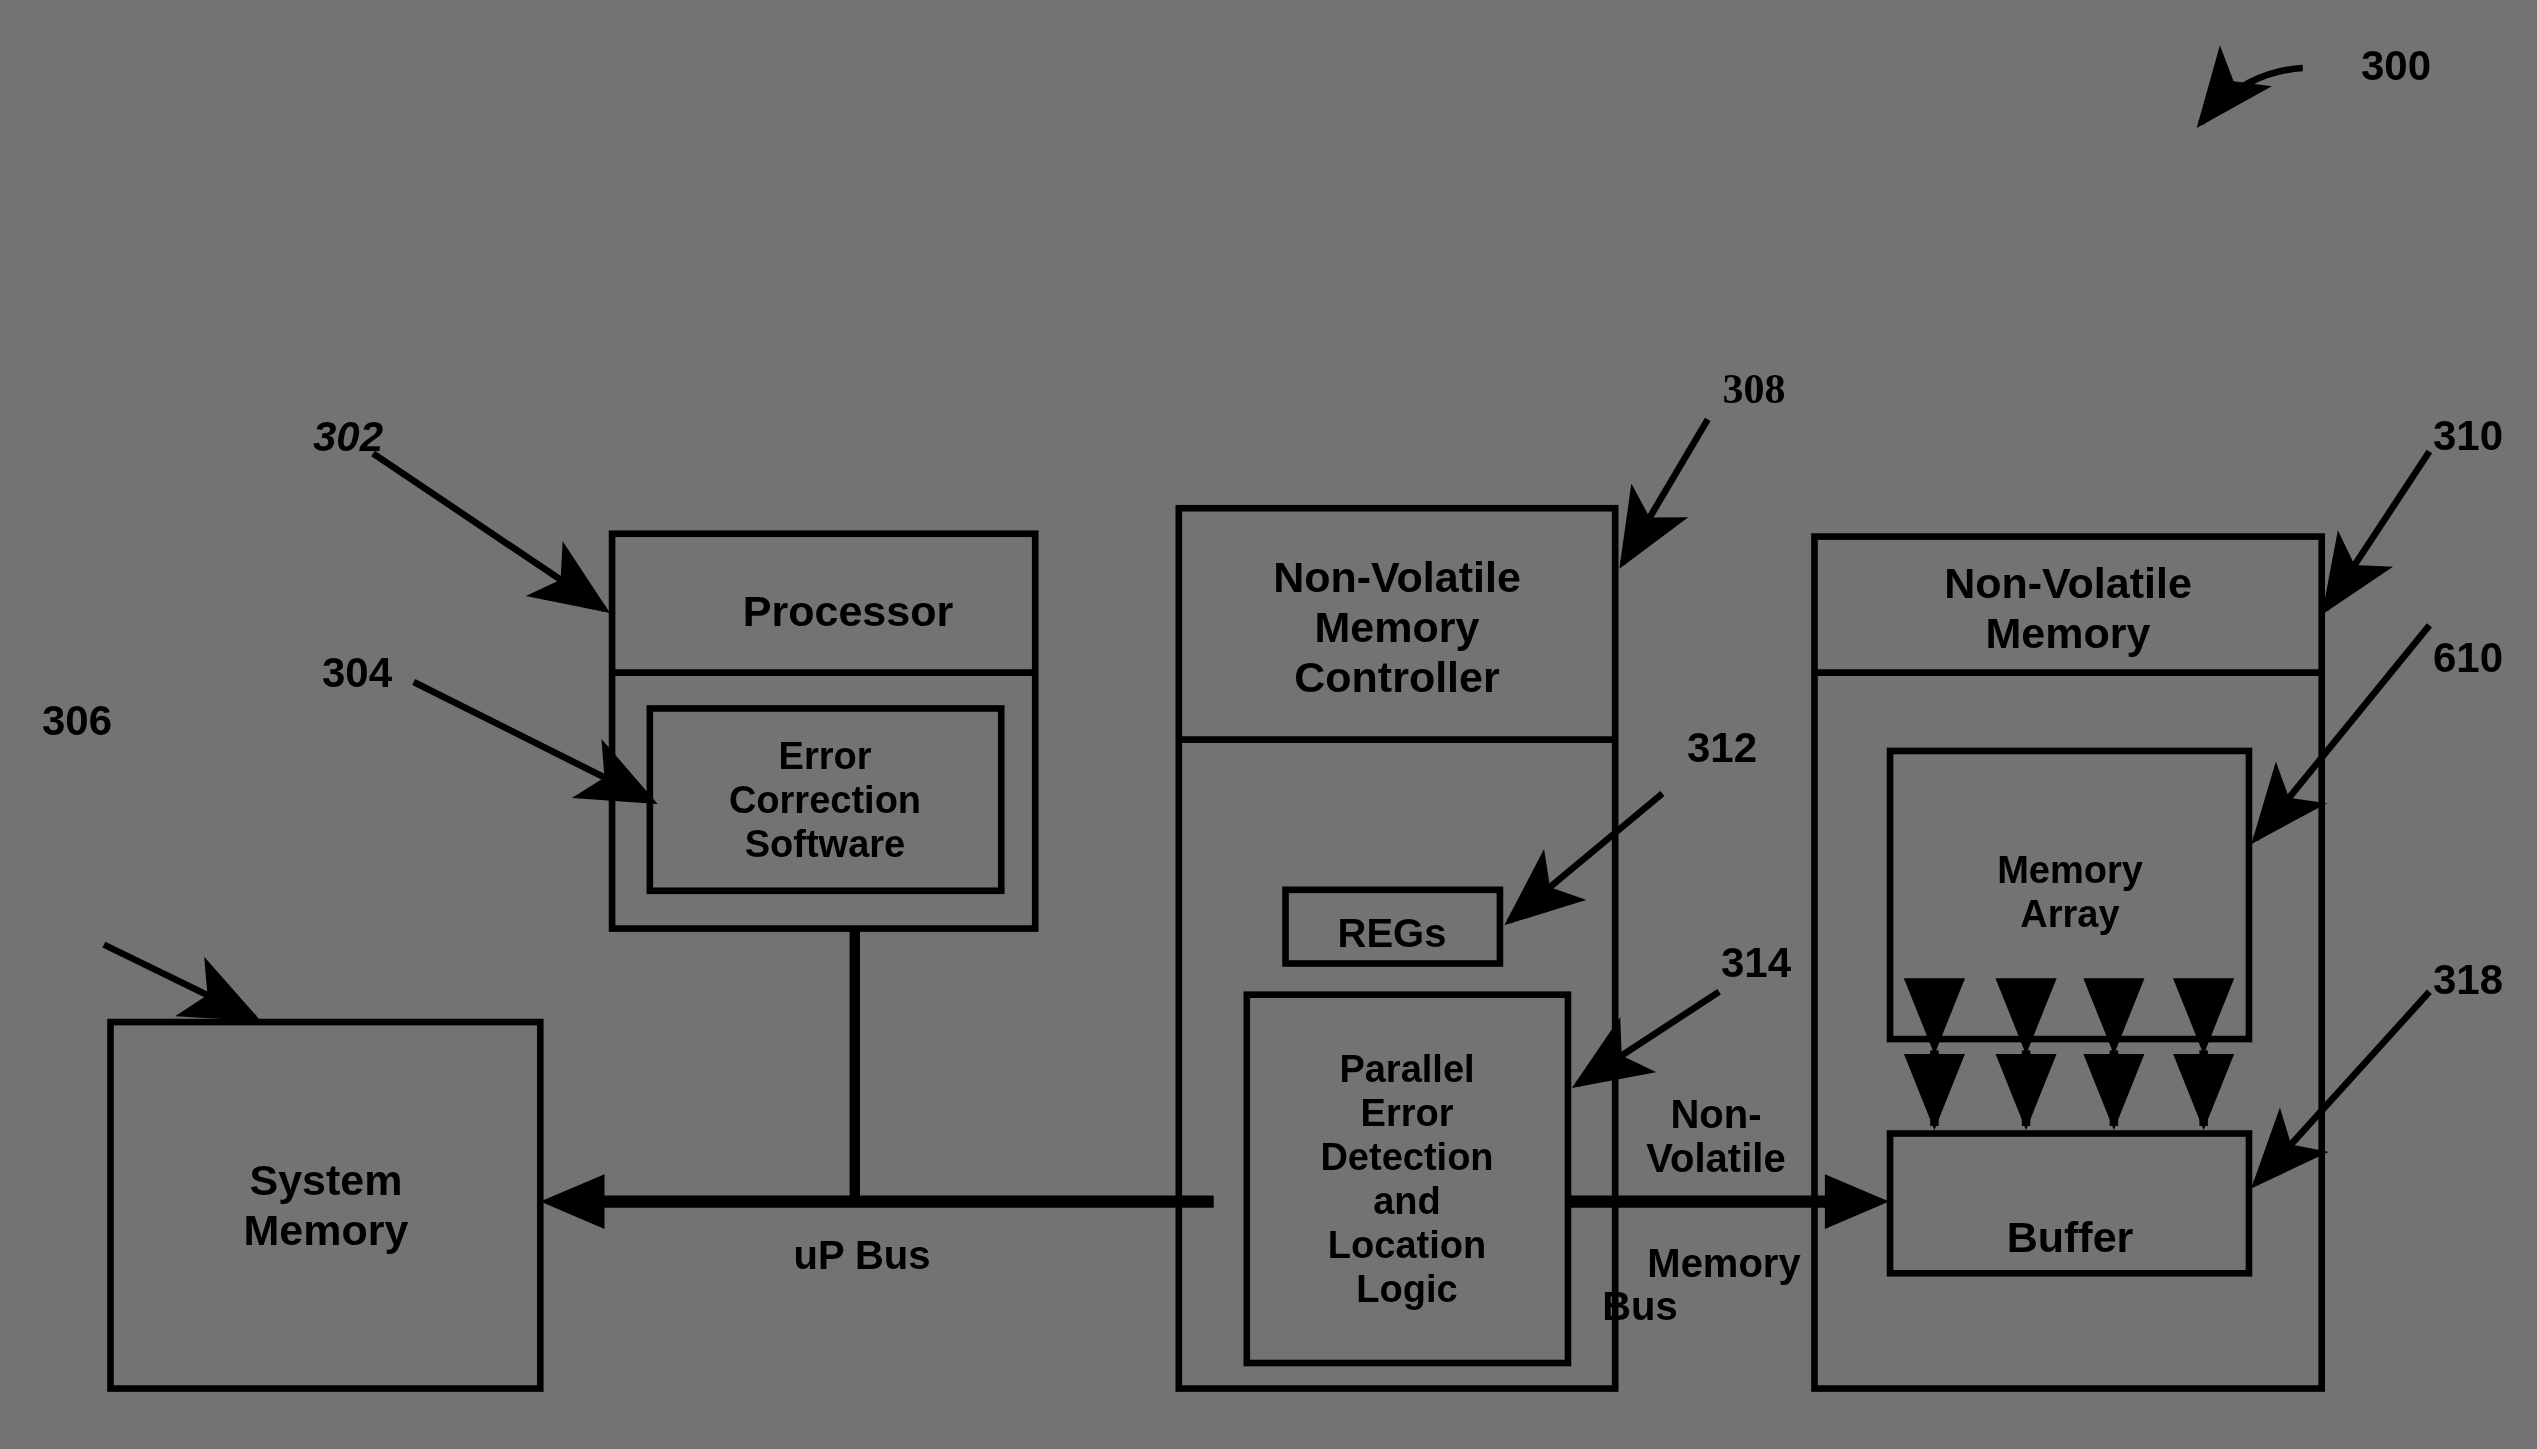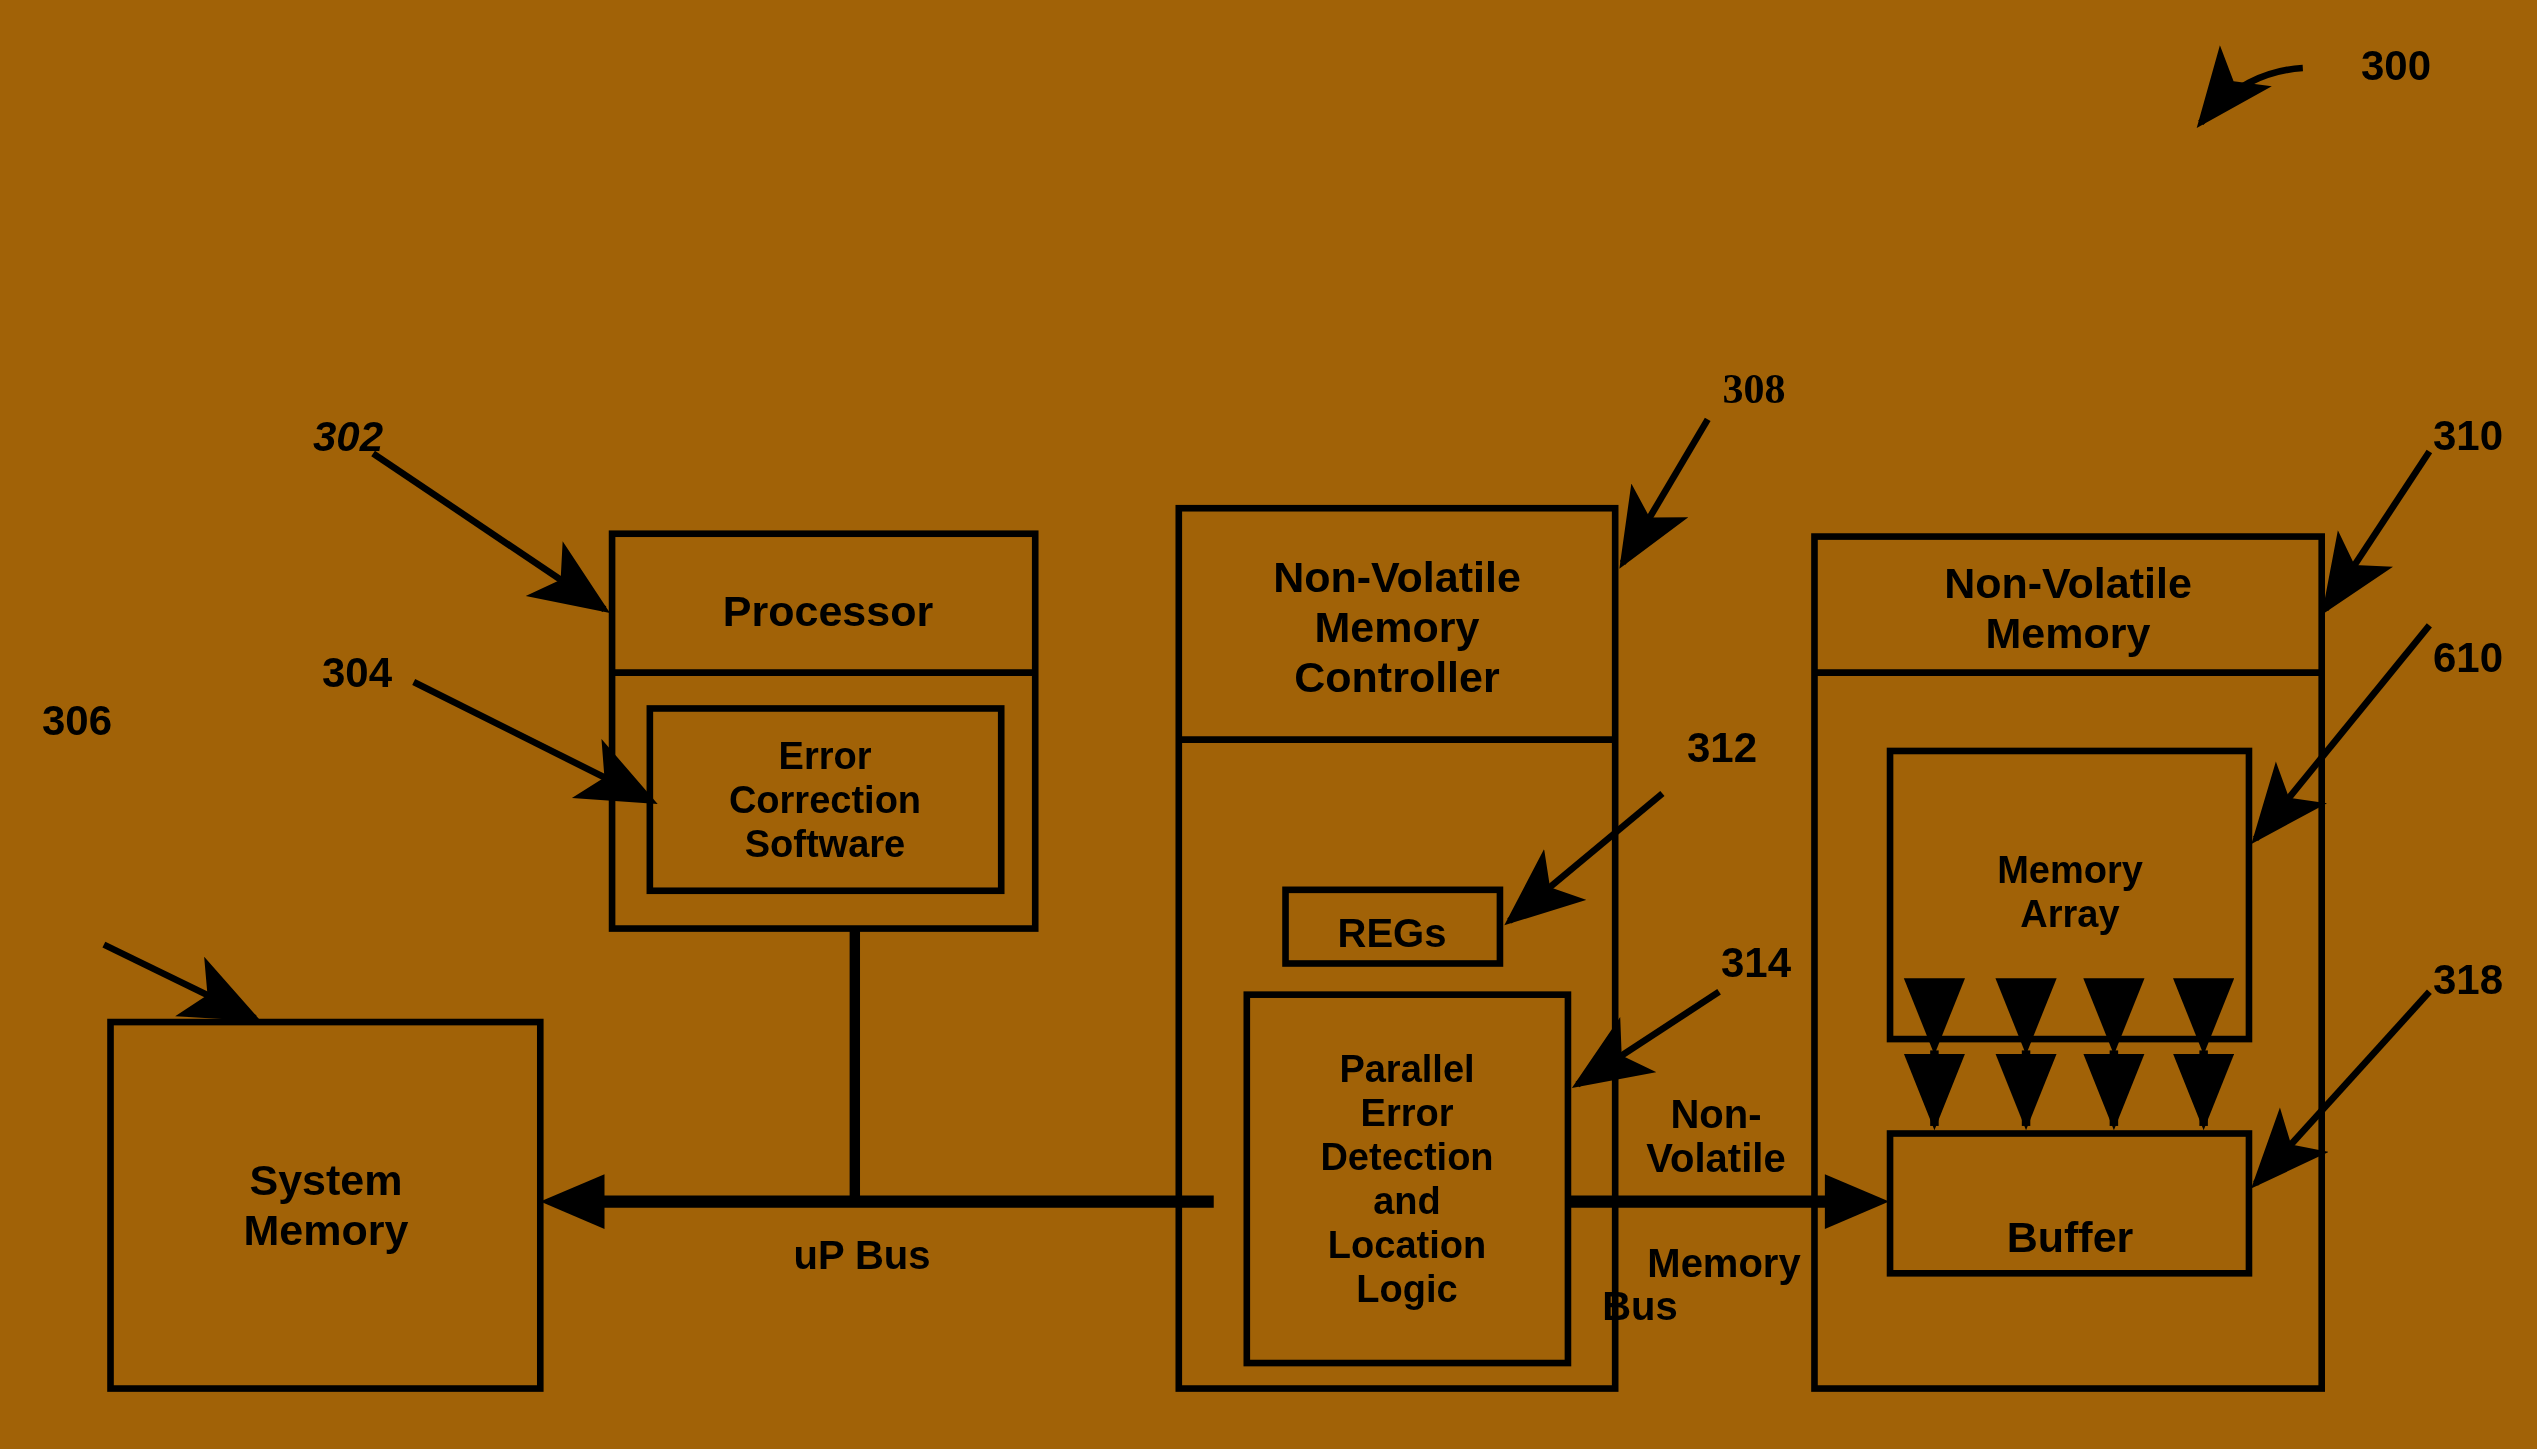--- a/index.html
+++ b/index.html
@@ -4,21 +4,21 @@
 <style>
   html, body {
     margin: 0;
     padding: 0;
     background: #ffffff;
   }
   #figure-root {
     position: relative;
     width: 2538px;
     height: 1450px;
-    background: #a16207;
+    background: #737373;
     font-family: "Liberation Sans", sans-serif;
   }
   #figure-svg {
     position: absolute;
     top: 0;
     left: 0;
     width: 2538px;
     height: 1450px;
   }
   .blk-line { fill: none; stroke: #000000; }
@@ -140,21 +140,21 @@
         <line x1="2238" y1="1112" x2="2238" y2="1192" class="blk-line" stroke-width="9" marker-start="url(#ah-small)" marker-end="url(#ah-small)"></line>
       </g>
       <g>
         <line x1="2333" y1="1112" x2="2333" y2="1192" class="blk-line" stroke-width="9" marker-start="url(#ah-small)" marker-end="url(#ah-small)"></line>
       </g>
     </g>
   </svg>
 
   <div class="txt t-ref" style="left:2396px; top:66px;">300</div>
 
-  <div class="txt t-block" style="left:828px; top:612px;">Processor</div>
+  <div class="txt t-block" style="left:848px; top:612px;">Processor</div>
   <div class="txt t-inner" style="left:825px; top:800px;">Error
 Correction
 Software</div>
   <div class="txt t-ref" style="left:348px; top:437px;font-style:italic;">302</div>
   <div class="txt t-ref" style="left:357px; top:673px;text-align:center;">304</div>
 
   <div class="txt t-block" style="left:326px; top:1206px;">System
 Memory</div>
   <div class="txt t-ref" style="left:77px; top:721px;">306</div>
 

